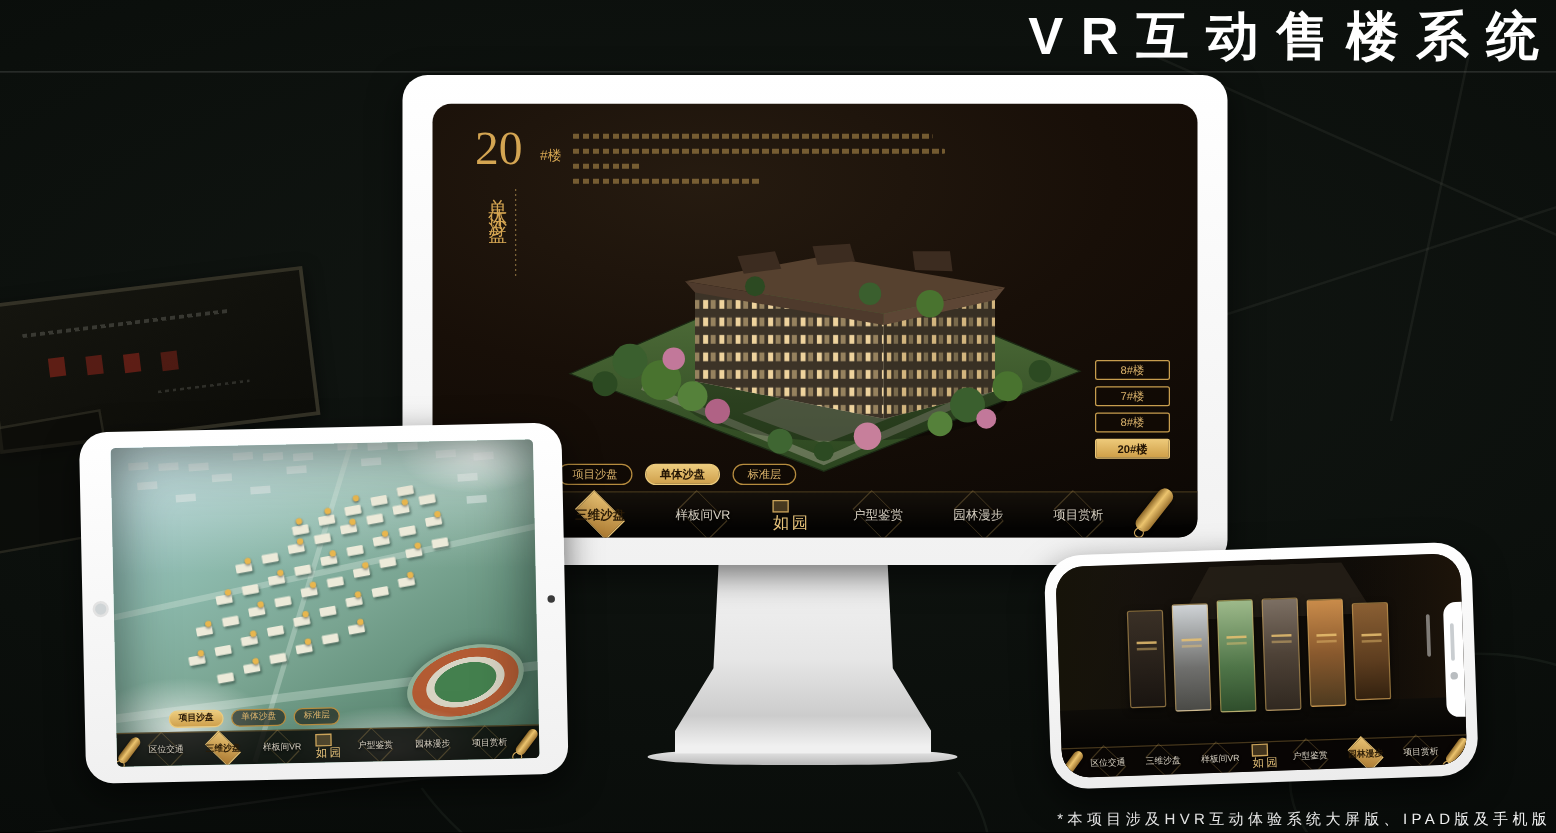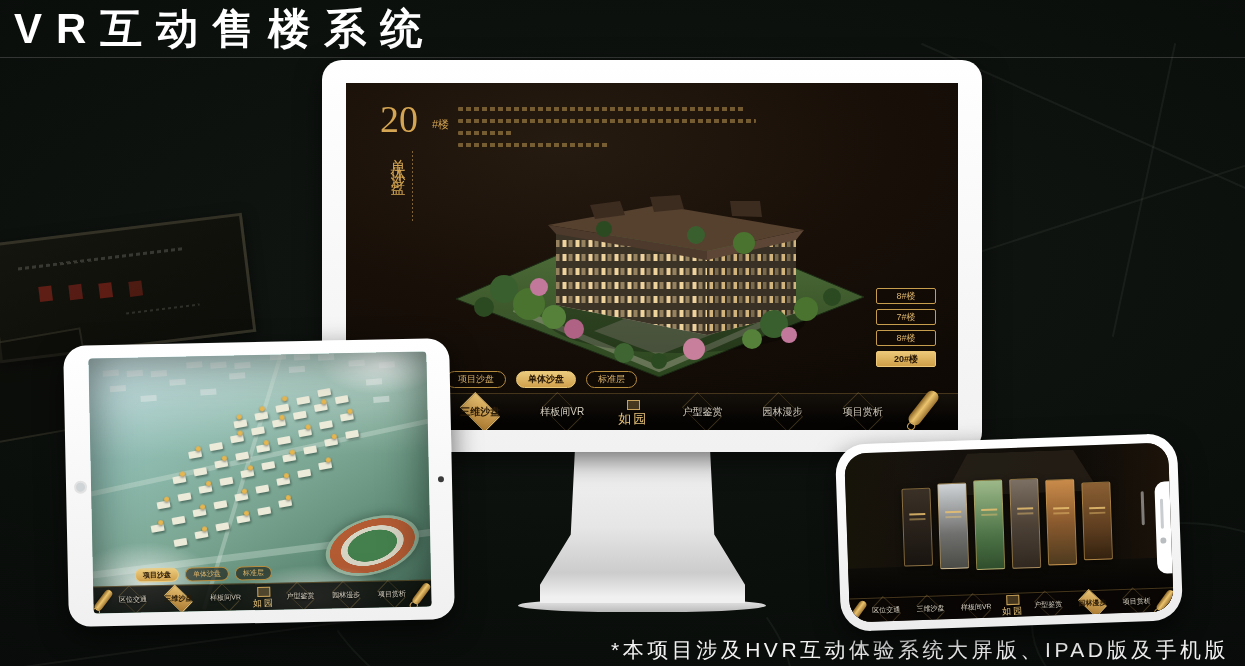--- a/index.html
+++ b/index.html
@@ -18,48 +18,48 @@
   .plaque-line{left:26px;top:24px;width:168px;height:3px;
           background:repeating-linear-gradient(90deg,rgba(190,190,180,.22) 0 4px,transparent 4px 7px);}
   .plaque-red{left:44px;top:46px;width:13px;height:15px;background:rgba(170,42,30,.5);
           box-shadow:30px 2px rgba(170,42,30,.45),60px 4px rgba(170,42,30,.5),90px 6px rgba(170,42,30,.4);}
   .plaque-sub{left:128px;top:82px;width:74px;height:2px;
           background:repeating-linear-gradient(90deg,rgba(170,170,160,.2) 0 3px,transparent 3px 6px);}
   .plaque2{left:-44px;top:338px;width:130px;height:96px;transform:rotate(-10deg);
           border:2px solid rgba(85,82,66,.35);background:rgba(12,12,9,.6);}
 
   
-  .title{left:0;right:0;top:1px;text-align:left;color:#fff;font-size:42px;font-weight:bold;
+  .title{left:0;right:0;top:1px;text-align:right;color:#fff;font-size:42px;font-weight:bold;
          letter-spacing:14px;text-indent:14px;white-space:nowrap;}
-  .footnote{right:16px;bottom:2px;color:#f2f2f2;font-size:21px;letter-spacing:3.5px;white-space:nowrap;}
+  .footnote{right:4px;bottom:2px;color:#f2f2f2;font-size:12px;letter-spacing:3.5px;white-space:nowrap;}
   .pill{position:relative;border:1px solid #b68c3f;color:#dcb46c;background:rgba(15,10,4,.55);
         border-radius:9px;font-size:9px;line-height:13px;padding:1px 11px;white-space:nowrap;}
   .pill.active{background:linear-gradient(#eccb7d,#cfa04c);color:#241504;border-color:#eccb7d;font-weight:bold;}
   .navbar{display:flex;align-items:center;justify-content:space-evenly;
           background:linear-gradient(#15100a,#040302 80%);border-top:1px solid rgba(190,150,75,.35);}
   .nav-item{position:relative;color:#d7d0c2;text-shadow:0 1px 2px #000;padding:2px 6px;white-space:nowrap;}
   .nav-item span{position:relative;z-index:1;}
   .nav-item::before{content:"";position:absolute;left:50%;top:50%;width:3.3em;height:3.3em;
           border:1px solid rgba(200,165,95,.28);
           transform:translate(-50%,-50%) rotate(45deg) scale(1,.62);}
   .nav-item.active{color:#2b1c07;font-weight:bold;text-shadow:none;}
   .nav-item.active::before{background:linear-gradient(135deg,#e8c273,#a9772f);border-color:#e8c273;}
-  .brand{display:flex;flex-direction:column;align-items:center;color:#e6c27a;line-height:1;}
+  .brand{display:flex;flex-direction:column;color:#e6c27a;line-height:1;}
   .brand .seal{width:11px;height:8px;border:1px solid #caa35a;background:rgba(202,163,90,.3);margin-bottom:2px;}
   .brand .bname{font-family:"DejaVu Serif",serif;letter-spacing:2px;}
   .scroll{position:relative;background:linear-gradient(90deg,#8a6527,#ecc46e 45%,#9c7330);
           border-radius:6px;box-shadow:0 2px 3px rgba(0,0,0,.6);transform:rotate(38deg);}
   .scroll::after{content:"";position:absolute;left:50%;bottom:-6px;width:6px;height:6px;margin-left:-3px;
           border:1px solid #caa35a;border-radius:50%;}
 
   
   .monitor-frame{left:322px;top:60px;width:660px;height:392px;border-radius:20px;
           background:linear-gradient(#ffffff,#f1f1f1);box-shadow:0 8px 26px rgba(0,0,0,.55);z-index:2;}
   .monitor-screen{left:346px;top:83px;width:612px;height:347px;overflow:hidden;z-index:2;
-          background:radial-gradient(120% 100% at 35% 18%, #261b10 0%, #180f08 45%, #0b0704 100%);}
+          background:radial-gradient(120% 100% at 35% 18%, #261b10 0%, #180f08 45%, #0b0704 100%);border-radius:15px;}
   .stand-base{left:518px;top:599px;width:248px;height:13px;border-radius:50%/62%;
           background:linear-gradient(#ececec,#b9b9b9);z-index:1;}
   .stand-neck{left:540px;top:451px;width:205px;height:152px;z-index:1;
           background:linear-gradient(180deg,#f3f3f3 0%,#e6e6e6 50%,#cccccc 80%,#f0f0f0 96%);
           clip-path:polygon(17% 0,83% 0,85% 55%,100% 88%,100% 100%,0 100%,0 88%,15% 55%);}
 
   .badge-num{left:34px;top:14px;font-family:"Liberation Serif",serif;font-size:38px;color:#d4a552;}
   .badge-suffix{left:86px;top:34px;font-size:11px;color:#d4a552;}
   .badge-sub{left:42px;top:64px;writing-mode:vertical-rl;font-size:15px;letter-spacing:7px;color:#d4a552;
              font-family:"DejaVu Serif",serif;}

